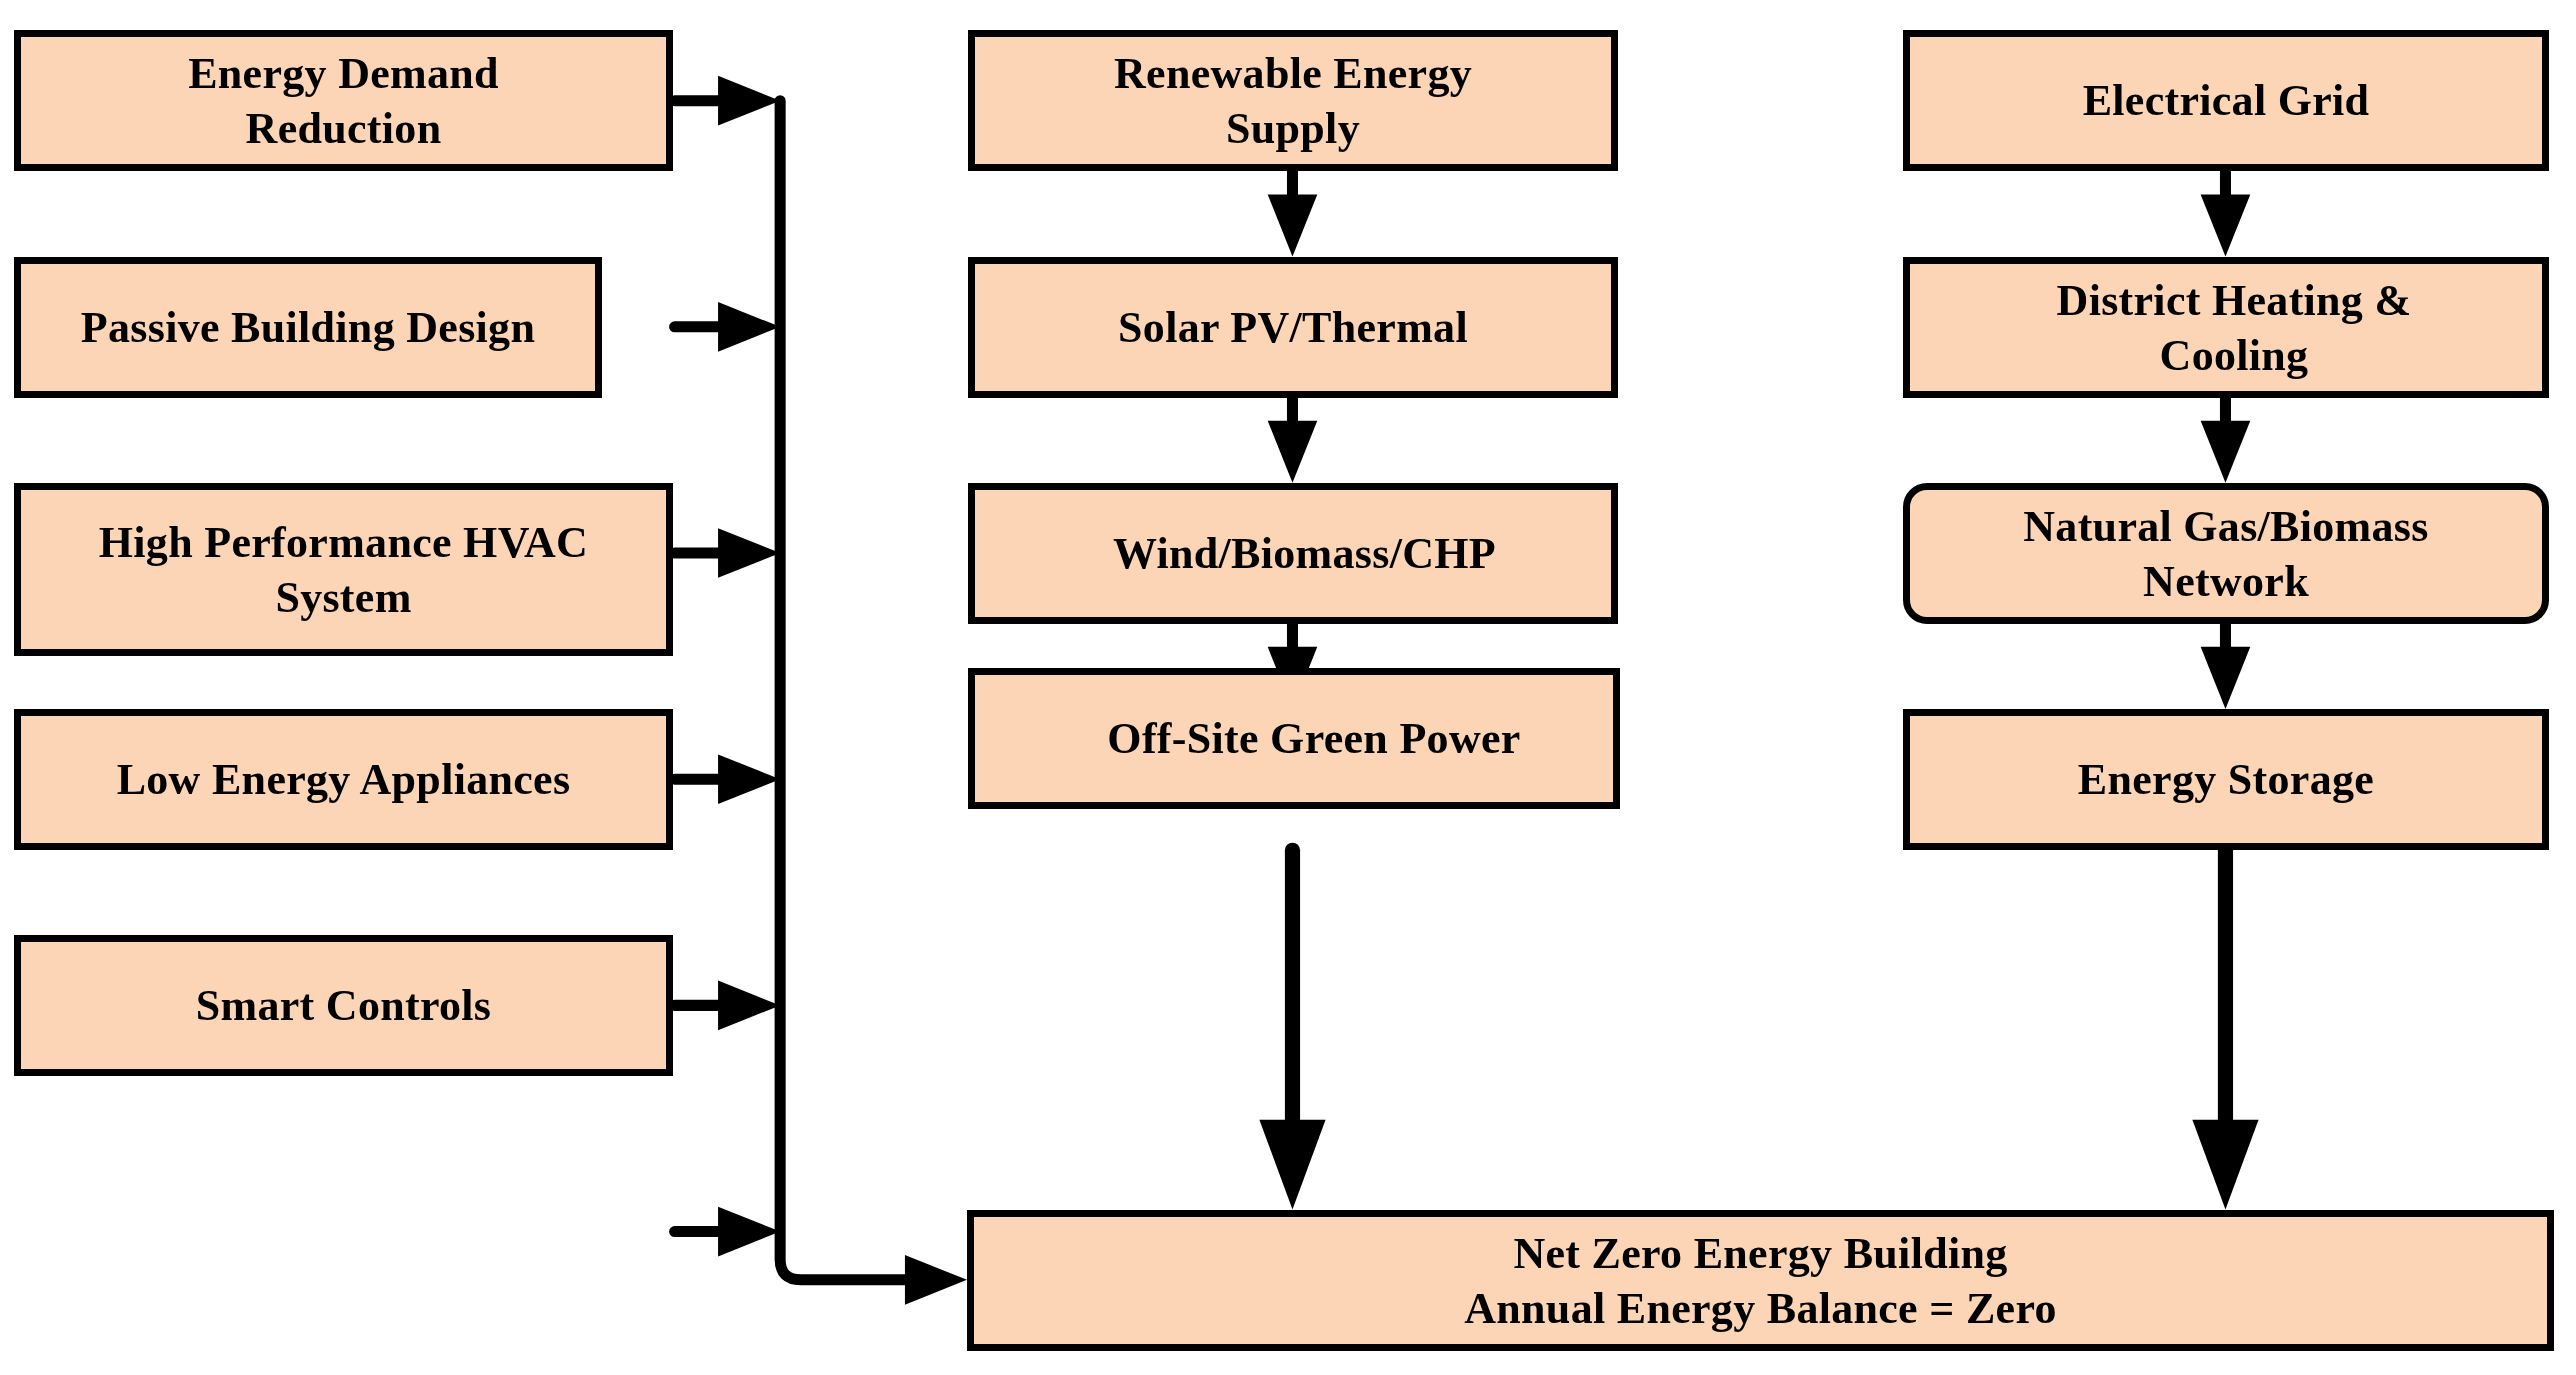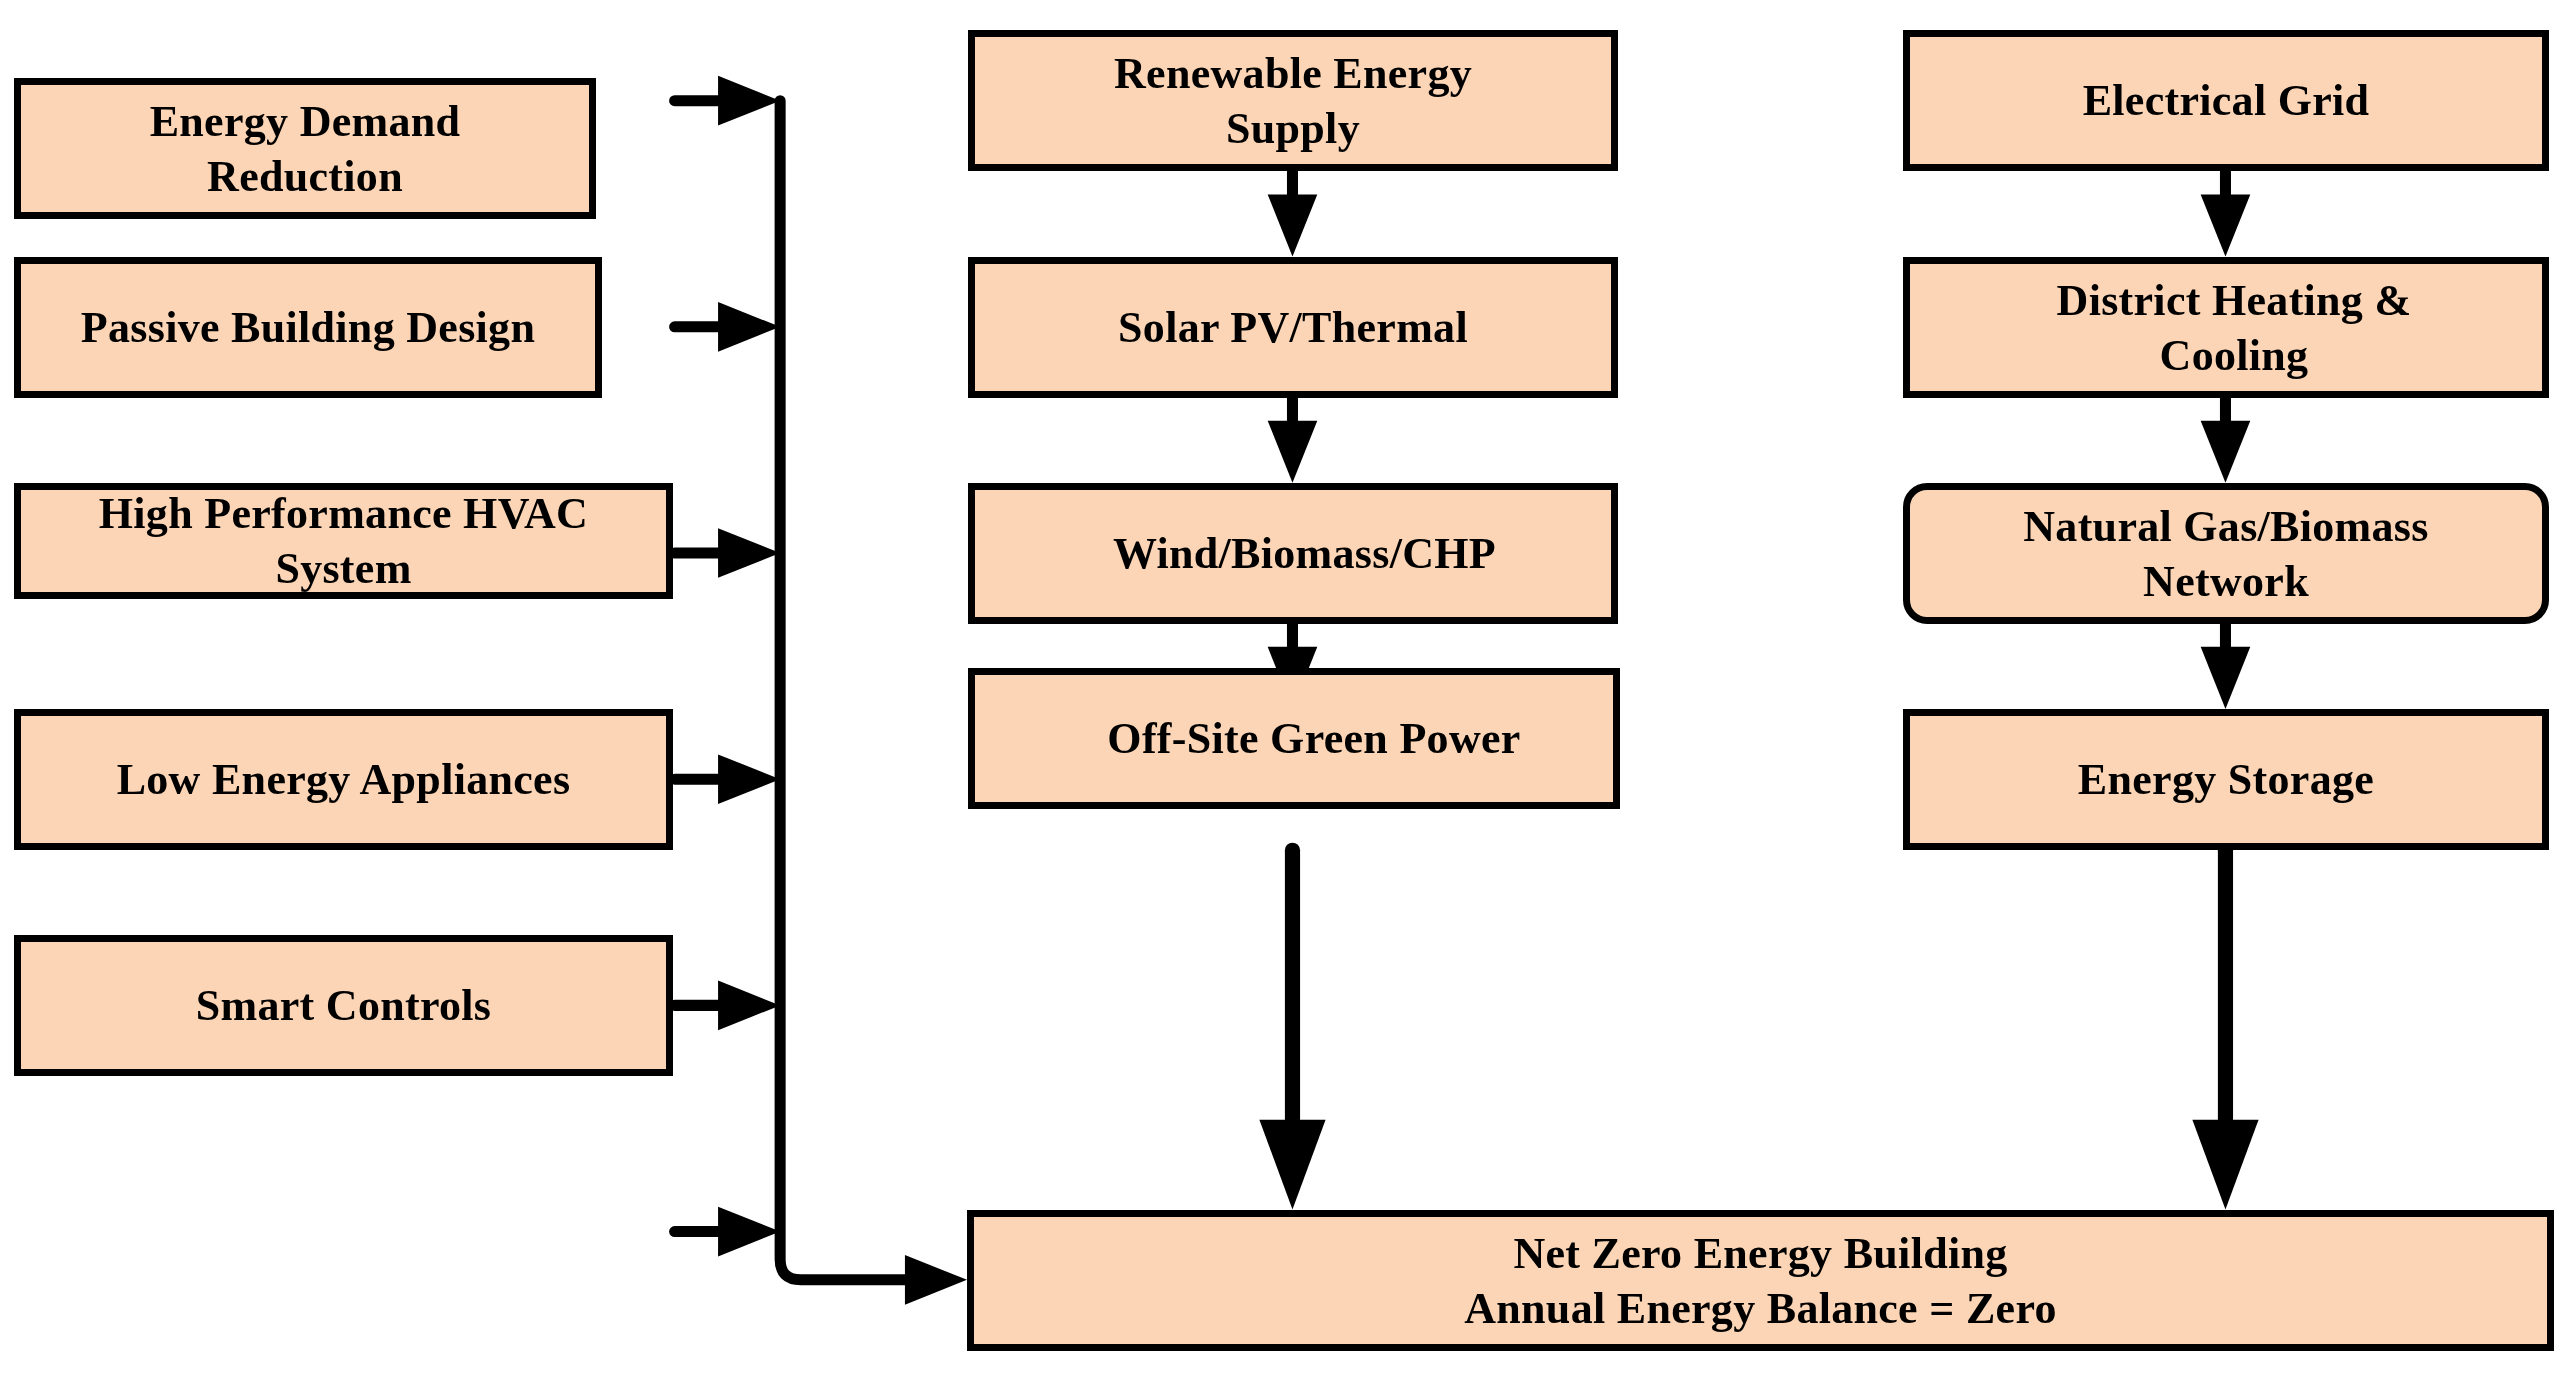--- a/index.html
+++ b/index.html
@@ -106,28 +106,28 @@
         <line x1="3227" y1="905" x2="3227" y2="941" stroke-width="16" stroke-linecap="round"></line>
         <polygon points="3191,938 3263,938 3227,1028" stroke="none"></polygon>
       </g>
       <g>
         <line x1="3227" y1="1233" x2="3227" y2="1630" stroke-width="22" stroke-linecap="round"></line>
         <polygon points="3179,1624 3275,1624 3227,1754" stroke="none"></polygon>
       </g>
     </g>
   </svg>
 
-  <div class="node" style="left:14px; top:30px; width:582px; height:141px;margin-top:48px;">
+  <div class="node" style="left:14px; top:30px; width:659px; height:141px;">
     <span class="label">Energy Demand
 Reduction</span>
   </div>
   <div class="node" style="left:14px; top:257px; width:588px; height:141px;">
     <span class="label">Passive Building Design</span>
   </div>
-  <div class="node" style="left:14px; top:483px; width:659px; height:116px;">
+  <div class="node" style="left:14px; top:483px; width:659px; height:173px;">
     <span class="label">High Performance HVAC
 System</span>
   </div>
   <div class="node" style="left:14px; top:709px; width:659px; height:141px;">
     <span class="label">Low Energy Appliances</span>
   </div>
   <div class="node" style="left:14px; top:935px; width:659px; height:141px;">
     <span class="label">Smart Controls</span>
   </div>
 

